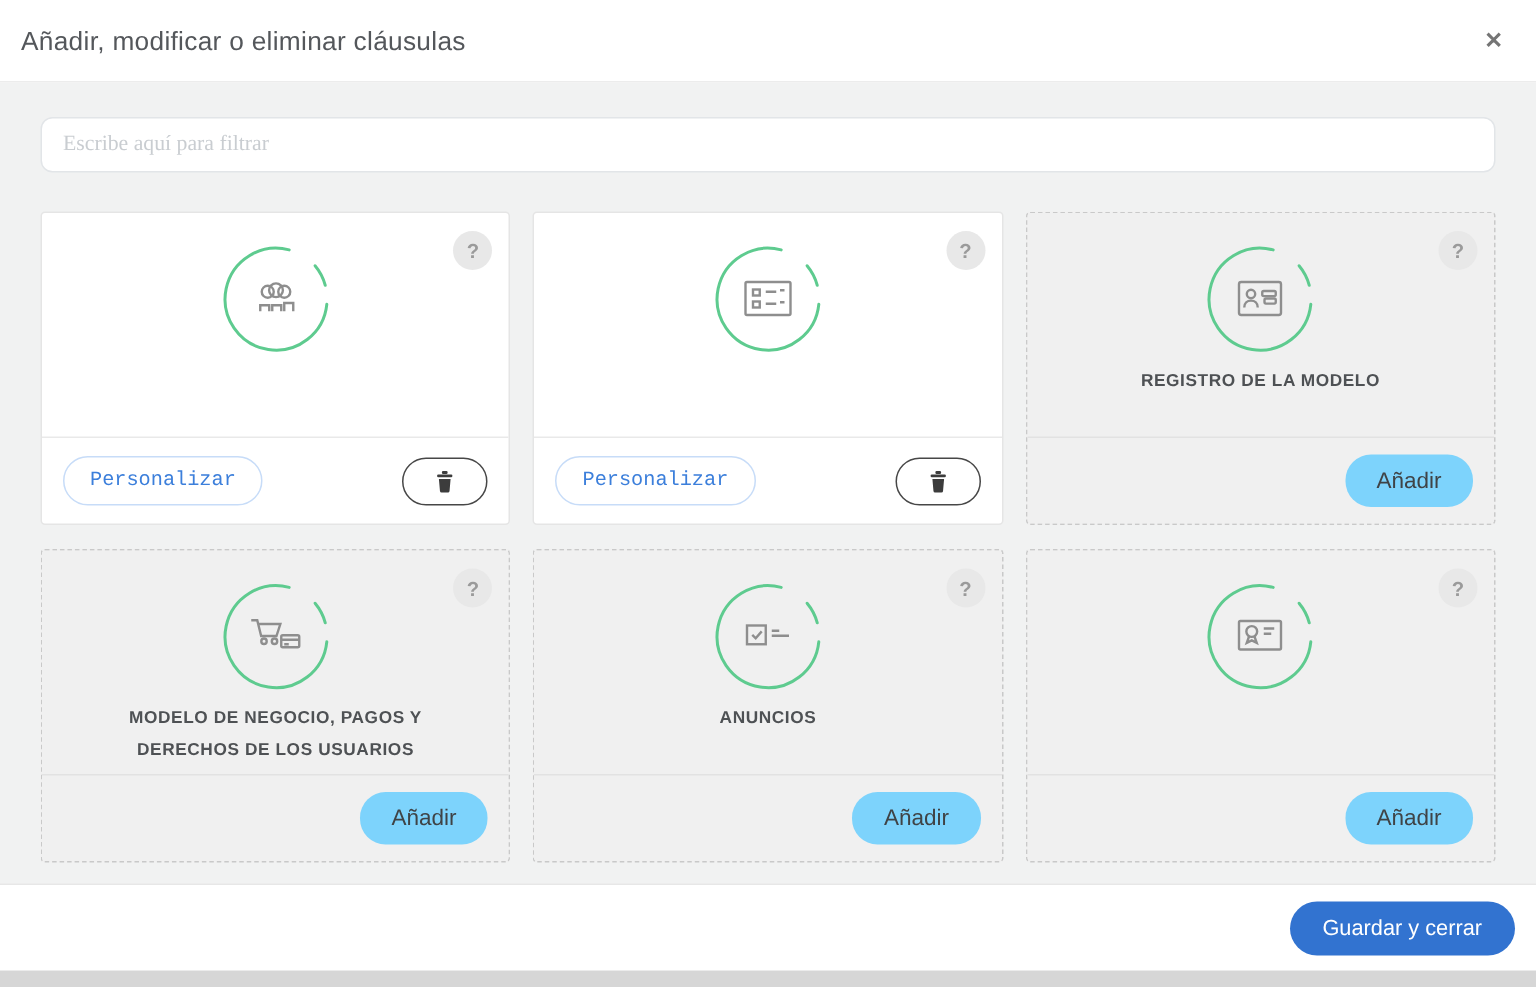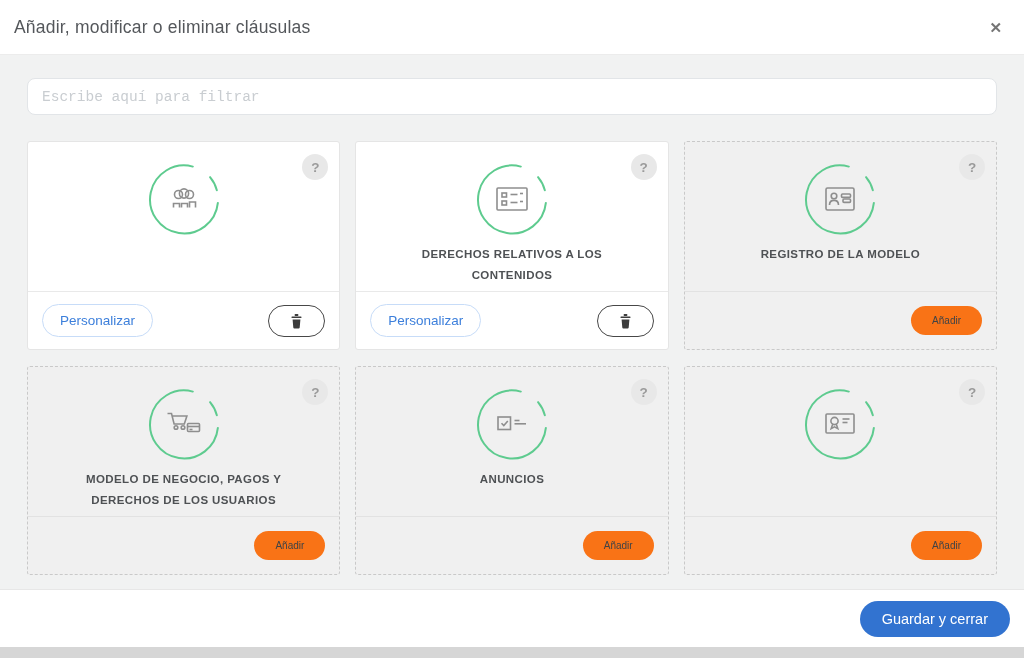--- a/index.html
+++ b/index.html
@@ -55,21 +55,21 @@
     width: 100%;
     box-sizing: border-box;
     height: 37px;
     border: 1px solid #e2e5e8;
     border-radius: 8px;
     padding: 0 14px;
     font-size: 14.5px;
     color: #444;
     background: #ffffff;
     outline: none;
-    font-family: Liberation Mono, monospace;
+    font-family: Liberation Serif, serif;
   }
   .filter-input::placeholder { color: #c9cdd1; }
   .cards-grid {
     margin-top: 26px;
     display: grid;
     grid-template-columns: repeat(3, 1fr);
     grid-auto-rows: 209px;
     gap: 16px 15px;
   }
   .card {
@@ -131,40 +131,40 @@
   .card.added .card-footer { justify-content: space-between; }
   .card.available .card-footer { justify-content: flex-end; border-top-color: #e2e2e2; }
   .btn-personalizar {
     background: #ffffff;
     border: 1px solid #c7dcf8;
     color: #3c7fdb;
     border-radius: 17px;
     padding: 8px 17px;
     font-size: 13.5px;
     cursor: pointer;
-    font-family: Liberation Sans, sans-serif;
+    font-family: Liberation Mono, monospace;
   }
   .btn-delete {
     width: 57px; height: 32px;
     border: 1.5px solid #474747;
     border-radius: 16px;
     background: #ffffff;
     display: flex;
     align-items: center;
     justify-content: center;
     cursor: pointer;
     padding: 0;
   }
   .btn-anadir {
-    background: #f97316;
+    background: #7dd3fc;
     border: none;
     color: #3f4346;
     border-radius: 17px;
     padding: 9px 21px;
-    font-size: 10px;
+    font-size: 15px;
     cursor: pointer;
     font-family: "Liberation Sans", sans-serif;
   }
   .modal-footer {
     height: 58px;
     min-height: 58px;
     background: #ffffff;
     border-top: 1px solid #e7e7e7;
     display: flex;
     align-items: center;
@@ -239,21 +239,20 @@
           <svg class="glyph" width="36" height="28" viewBox="0 0 36 28" fill="none" stroke="#8e8e8e" stroke-width="1.6">
             <rect x="3" y="3" width="30" height="22" rx="1"></rect>
             <rect x="8" y="8" width="4.5" height="4"></rect>
             <rect x="8" y="16" width="4.5" height="4"></rect>
             <path d="M16.5 9.5h7"></path>
             <path d="M26 8.5h3"></path>
             <path d="M16.5 17.5h7"></path>
             <path d="M26 16.5h3"></path>
           </svg>
         </div>
-        <div class="card-title">DERECHOS RELATIVOS A LOS CONTENIDOS</div>
         <div class="card-footer">
           <button class="btn-personalizar">Personalizar</button>
           <button class="btn-delete">
             <svg width="15" height="16" viewBox="0 0 15 16" fill="#3c3c3c">
               <rect x="5.6" y="1" width="3.8" height="2" rx="0.8"></rect>
               <rect x="2.4" y="3.4" width="10.2" height="1.7" rx="0.8"></rect>
               <path d="M3.6 6.4h7.8l-0.7 8a1.1 1.1 0 0 1-1.1 1H5.4a1.1 1.1 0 0 1-1.1-1z"></path>
             </svg>
           </button>
         </div>

